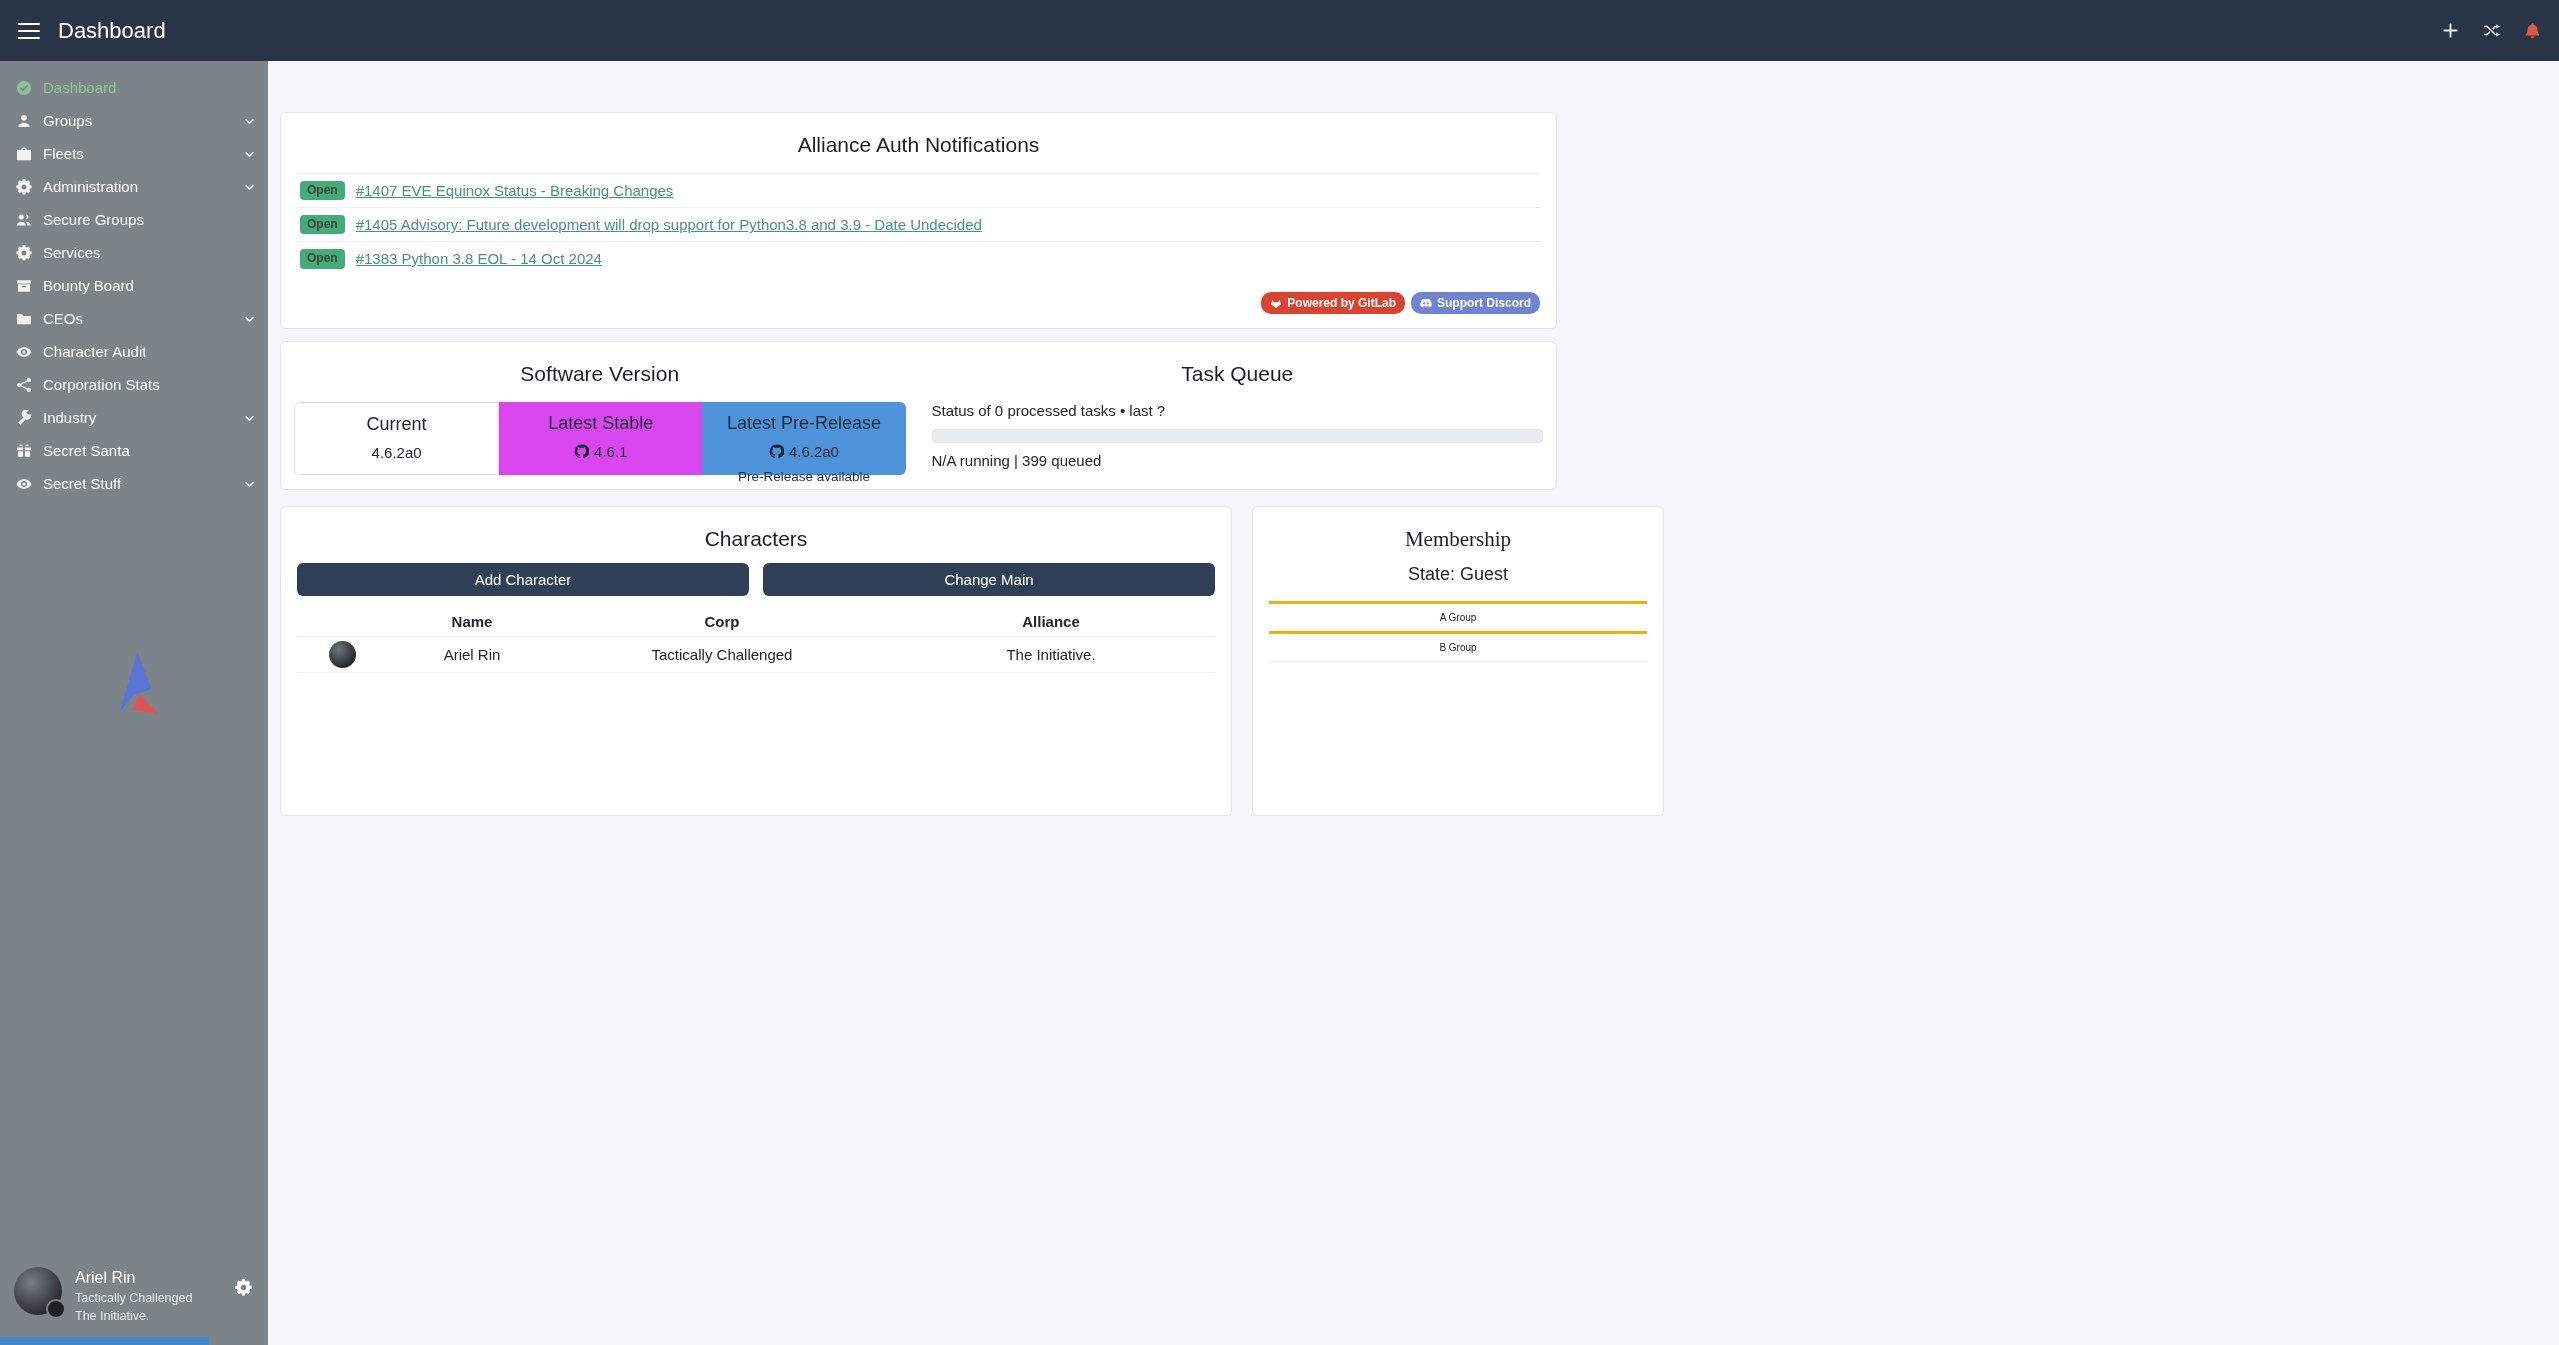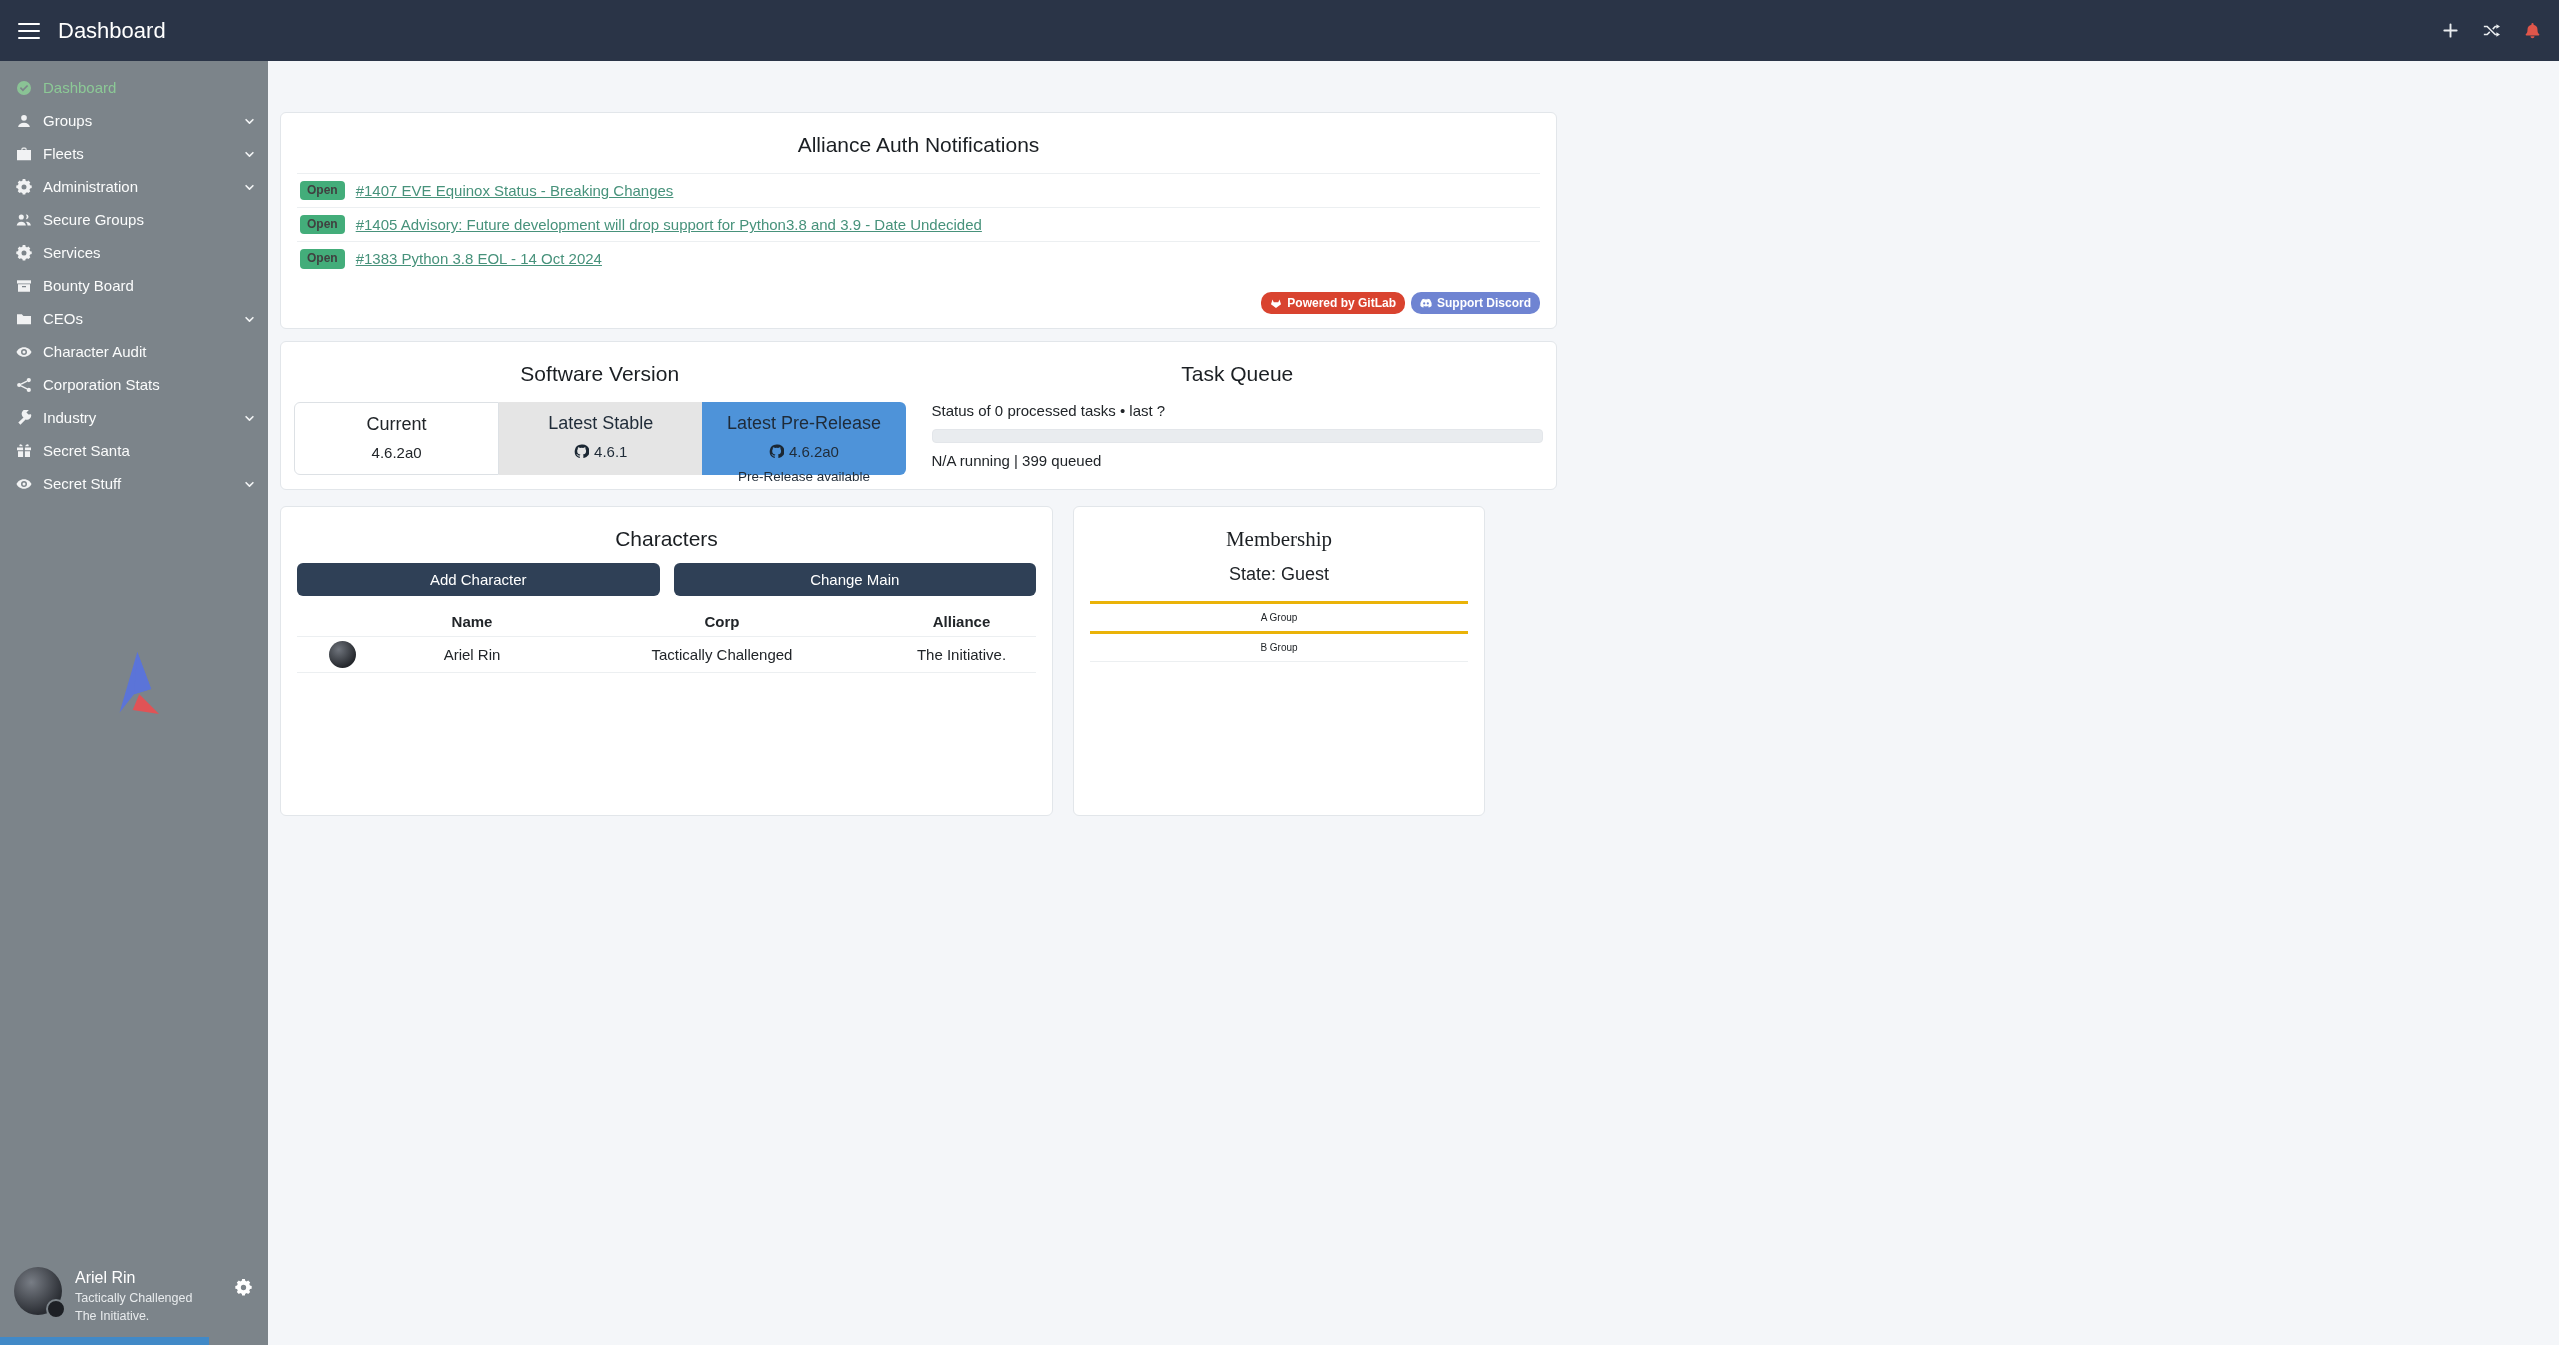--- a/index.html
+++ b/index.html
@@ -70,35 +70,35 @@
   .pill.gitlab { background: #d9432f; }
   .pill.discord { background: #6f84d2; }
 
   
   .sw-panel { width: 1277px; display: flex; padding: 12px 0 14px; margin-bottom: 16px; }
   .sw-half { width: 50%; padding: 0 13px; }
   .sw-half .panel-title { margin: 8px 0 16px; }
   .vrow { display: flex; }
   .vbox { flex: 1; text-align: center; height: 73px; padding-top: 11px; }
   .vbox.current { background: #ffffff; border: 1px solid #dde1e5; border-radius: 6px 0 0 6px; }
-  .vbox.stable { background: #e5e5e5; color: #1f2b38; }
+  .vbox.stable { background: #d946ef; color: #1f2b38; }
   .vbox.pre { background: #4e93d9; color: #1f2b38; border-radius: 0 6px 6px 0; }
   .v-label { font-size: 18px; }
   .v-version { font-size: 15px; margin-top: 9px; display: flex; align-items: center; justify-content: center; gap: 5px; }
   .v-version .octo { width: 15px; height: 15px; color: #1b2733; }
   .v-version .octo svg { width: 100%; height: 100%; }
   .v-note { font-size: 13.5px; margin-top: 9px; }
   .tq-status { font-size: 15px; margin: 4px 0 0; }
   .progress { height: 14px; background: #e9ecef; border: 1px solid #e3e6ea; border-radius: 4px; margin: 10px 0 9px; overflow: hidden; }
   .progress-fill { height: 100%; width: 0%; background: #4e93d9; }
   .tq-queue { font-size: 15px; }
 
   
   .bottom-row { display: flex; gap: 20px; }
-  .chars-panel { width: 773px; min-height: 310px; padding: 12px 16px; }
+  .chars-panel { width: 952px; min-height: 310px; padding: 12px 16px; }
   .chars-panel .panel-title { margin: 8px 0 12px; }
   .btn-row { display: flex; gap: 14px; margin: 2px 0 10px; }
   .btn-dark { flex: 1; background: #2f4056; color: #ffffff; font-size: 15px; font-family: "Liberation Sans", sans-serif;
     padding: 8px 0; text-align: center; border: none; border-radius: 6px; cursor: pointer; }
   .char-table { width: 100%; border-collapse: collapse; font-size: 15px; }
   .char-table th { font-weight: bold; text-align: center; padding: 7px 0 6px; }
   .char-table td { text-align: center; padding: 4px 0; border-top: 1px solid #eceff1; border-bottom: 1px solid #eceff1; }
   .avatar-sm { width: 27px; height: 27px; border-radius: 50%; display: inline-block; vertical-align: middle;
     background: radial-gradient(circle at 36% 32%, #6f747c, #24272c 72%); }
 

